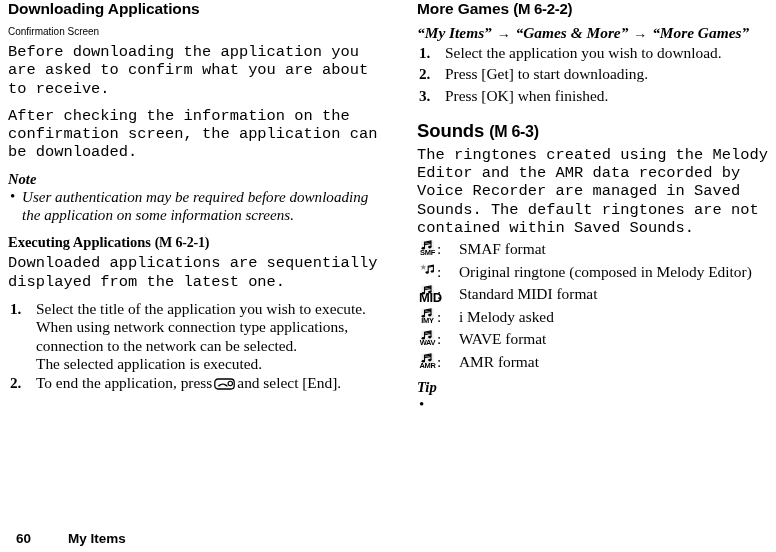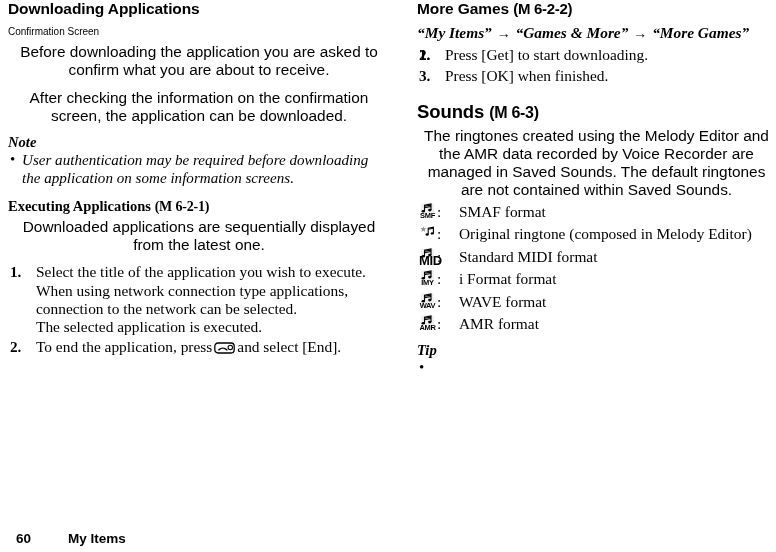--- a/index.html
+++ b/index.html
@@ -60,25 +60,25 @@
     font-family: Liberation Serif, serif;
     font-weight: bold;
     font-size: 14.5px;
     line-height: 18px;
     margin: 0 0 2px 0;
   }
   h3.subb .mref { font-size: 14px; letter-spacing: -0.2px; }
 
   
   p.body {
-    font-family: Liberation Sans, sans-serif;
+    font-family: Liberation Mono, monospace;
     font-size: 15.4px;
     line-height: 18.3px;
     margin: 0 0 9px 0;
-    text-align: center;
+    text-align: left;
   }
   p.body.tight { margin-bottom: 0; }
 
   .path {
     font-family: "Liberation Serif", serif;
     font-weight: bold;
     font-style: italic;
     font-size: 15.4px;
     line-height: 19px;
     margin: 0 0 1px 0;
@@ -277,20 +277,21 @@
       <span>“My Items”</span>
       <span class="arr">→</span>
       <span>“Games &amp; More”</span>
       <span class="arr">→</span>
       <span>“More Games”</span>
     </div>
 
     <ol class="steps">
       <li>
         <span class="num">1.</span>
+        <span class="steptext">Select the application you wish to download.</span>
       </li>
       <li style="margin-top:3px;">
         <span class="num">2.</span>
         <span class="steptext">Press [Get] to start downloading.</span>
       </li>
       <li style="margin-top:3px;">
         <span class="num">3.</span>
         <span class="steptext">Press [OK] when finished.</span>
       </li>
     </ol>
@@ -359,21 +360,21 @@
             <rect x="2" y="0.5" width="13" height="9.5" fill="#f0f0f0"></rect>
             <path d="M5.5 8.2 V2.2 L12 1 V7" fill="none" stroke="#000000" stroke-width="1.1"></path>
             <path d="M5.5 3.3 L12 2.1" stroke="#000000" stroke-width="1.1"></path>
             <path d="M5.5 4.7 L12 3.5" stroke="#000000" stroke-width="1.1"></path>
             <ellipse cx="4.3" cy="8.3" rx="1.7" ry="1.3" fill="#000000"></ellipse>
             <ellipse cx="10.8" cy="7.1" rx="1.7" ry="1.3" fill="#000000"></ellipse>
           </svg>
           <span style="position:absolute;left:0;top:9px;width:17px;text-align:center;font-family:'Liberation Sans',sans-serif;font-weight:bold;font-size:7.5px;letter-spacing:-0.3px;line-height:8px;">IMY</span>
         </span>
         <span class="fmtcolon">:</span>
-        <span class="fmtlabel">i Format format</span>
+        <span class="fmtlabel">i Melody asked</span>
       </li>
 
       <li class="fmtrow">
         <span class="fmticon">
           <svg width="17" height="18" viewBox="0 0 17 18">
             <rect x="2" y="0.5" width="13" height="9.5" fill="#f0f0f0"></rect>
             <path d="M5.5 8.2 V2.2 L12 1 V7" fill="none" stroke="#000000" stroke-width="1.1"></path>
             <path d="M5.5 3.3 L12 2.1" stroke="#000000" stroke-width="1.1"></path>
             <path d="M5.5 4.7 L12 3.5" stroke="#000000" stroke-width="1.1"></path>
             <ellipse cx="4.3" cy="8.3" rx="1.7" ry="1.3" fill="#000000"></ellipse>

